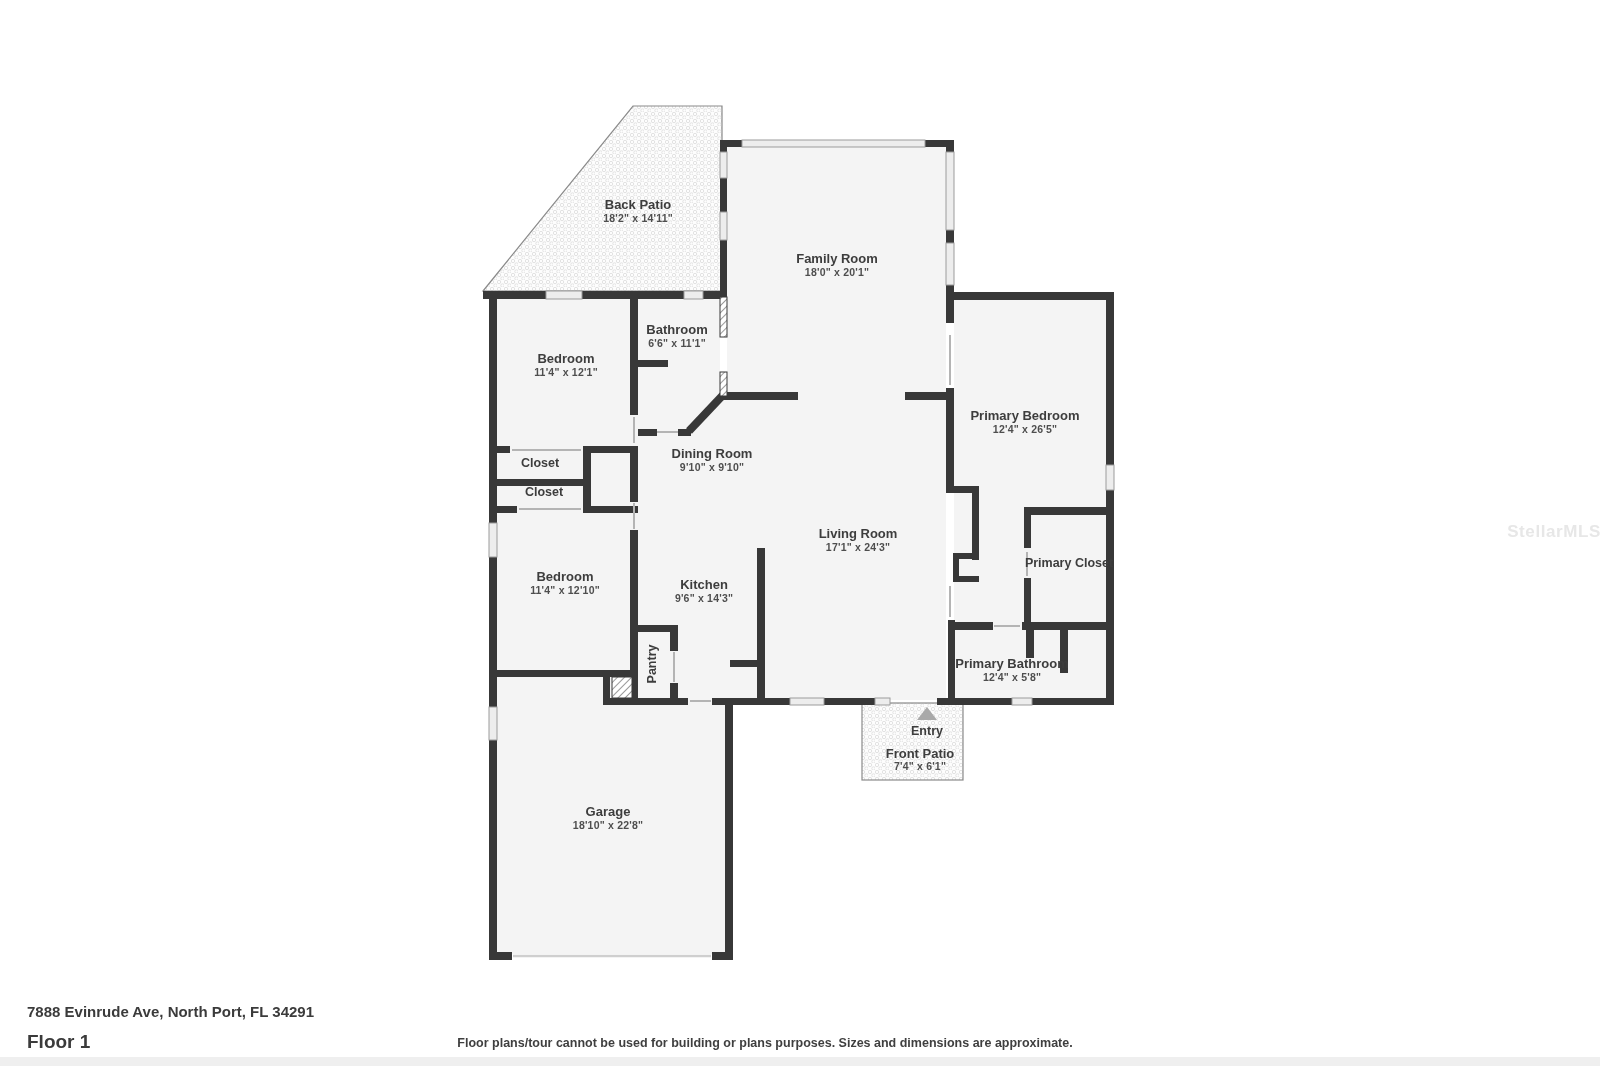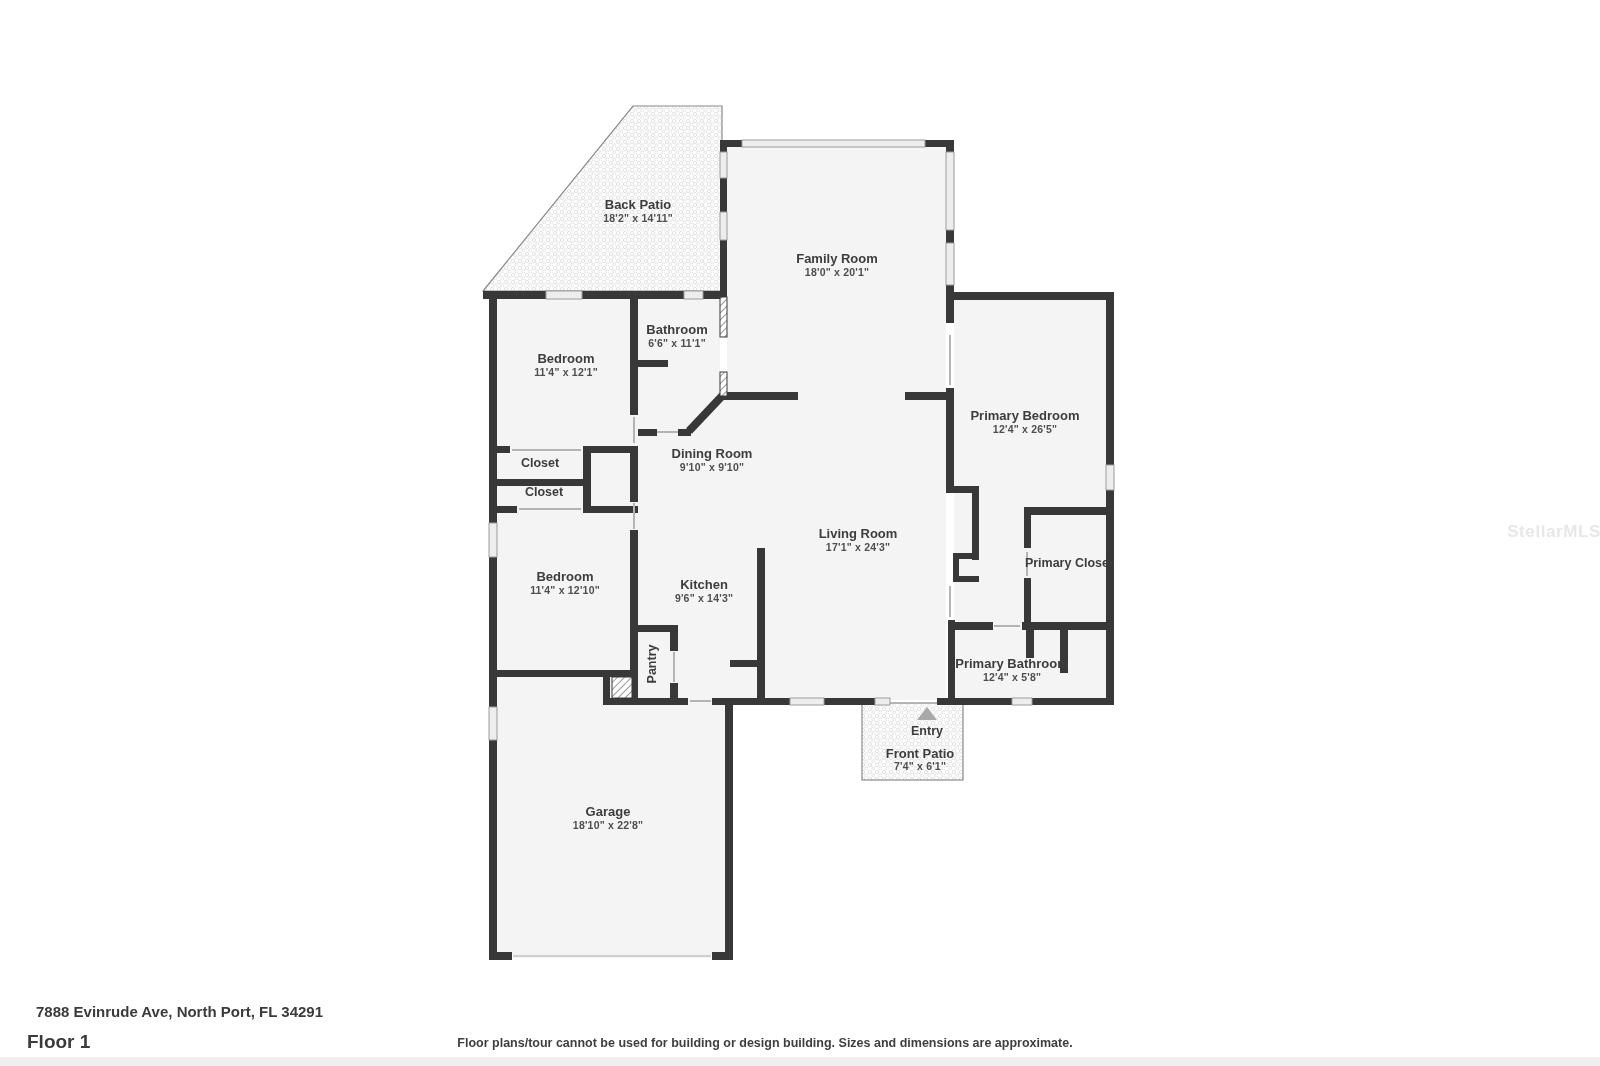--- a/index.html
+++ b/index.html
@@ -9,21 +9,21 @@
   }
   #plan-svg{position:absolute;left:0;top:0;}
   .room-name{font-size:13px;font-weight:700;fill:#3d3d3d;text-anchor:middle;}
   .room-dims{font-size:10.5px;font-weight:600;fill:#4e4e4e;text-anchor:middle;letter-spacing:.2px;}
   .room-name-sm{font-size:12.5px;font-weight:700;fill:#3d3d3d;text-anchor:middle;}
   .wall{fill:#383838;}
   .win{fill:#ededed;stroke:#9b9b9b;stroke-width:1;}
   .door{stroke:#b4b4b4;stroke-width:2;}
   .watermark-text{font-size:17px;font-weight:600;fill:#e7e7e7;letter-spacing:.6px;text-anchor:end;}
   .footer-address{
-    position:absolute;left:27px;top:1003px;font-size:15px;font-weight:700;color:#3b3b3b;margin-left:9px;
+    position:absolute;left:27px;top:1003px;font-size:15px;font-weight:700;color:#3b3b3b;
   }
   .footer-floor{
     position:absolute;left:27px;top:1031px;font-size:19px;font-weight:700;color:#3b3b3b;
   }
   .footer-disclaimer{
     position:absolute;left:0;top:1036px;width:1530px;text-align:center;
     font-size:12.5px;font-weight:700;color:#3f3f3f;
   }
   .bottom-bar{position:absolute;left:0;top:1057px;width:1600px;height:9px;background:#efefef;}
 </style>
@@ -226,14 +226,14 @@
 
     <text class="room-name" x="608" y="816">Garage</text>
     <text class="room-dims" x="608" y="829">18'10" x 22'8"</text>
   </g>
 
   <text class="watermark-text" x="1601" y="537">StellarMLS</text>
 </svg>
 
 <div class="footer-address">7888 Evinrude Ave, North Port, FL 34291</div>
 <div class="footer-floor">Floor 1</div>
-<div class="footer-disclaimer">Floor plans/tour cannot be used for building or design building. Sizes and dimensions are approximate.</div>
+<div class="footer-disclaimer">Floor plans/tour cannot be used for building or plans purposes. Sizes and dimensions are approximate.</div>
 <div class="bottom-bar"></div>
 
 </body></html>

